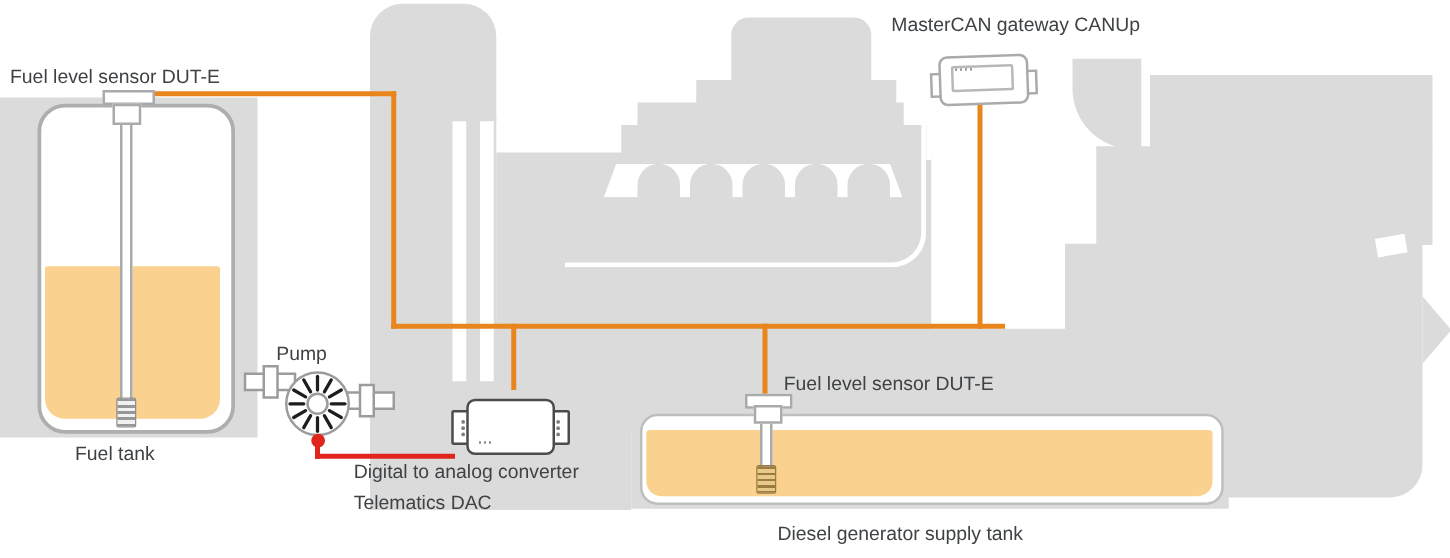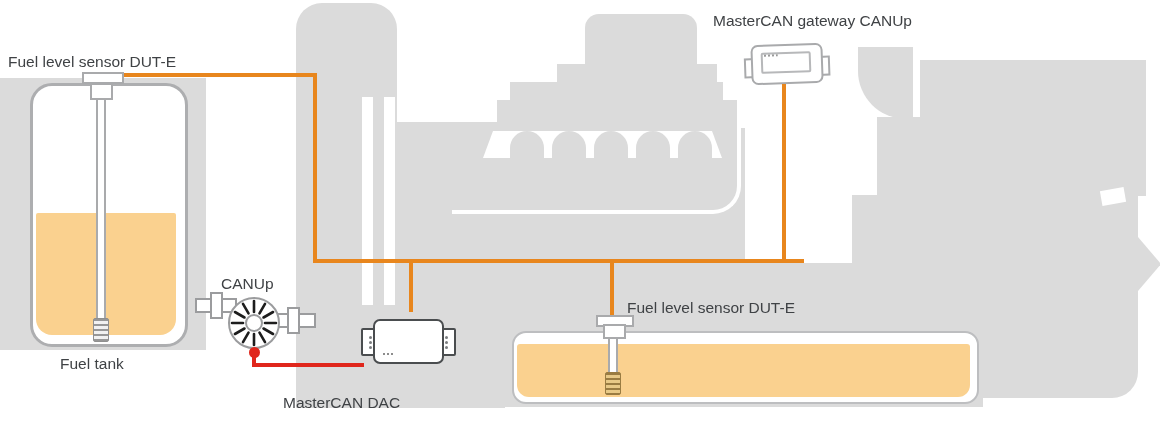--- a/index.html
+++ b/index.html
@@ -147,18 +147,20 @@
   <div class="canup">
     <div class="clip" style="left:0"></div>
     <div class="clip" style="left:73px"></div>
     <div class="body"></div>
     <div class="face"></div>
     <div class="marks"></div>
   </div>
 
   <div class="lbl" style="left:8px;top:52px">Fuel level sensor DUT-E</div>
   <div class="lbl" style="left:60px;top:354px">Fuel tank</div>
-  <div class="lbl" style="left:221px;top:274px">CANUp</div>
-  <div class="lbl" style="left:283px;top:393px">MasterCAN DAC</div>
+  <div class="lbl" style="left:221px;top:274px">Pump</div>
+  <div class="lbl" style="left:283px;top:368px">Digital to analog converter</div>
+  <div class="lbl" style="left:283px;top:393px">Telematics DAC</div>
   <div class="lbl" style="left:713px;top:11px">MasterCAN gateway CANUp</div>
   <div class="lbl" style="left:627px;top:298px">Fuel level sensor DUT-E</div>
+  <div class="lbl" style="left:622px;top:418px">Diesel generator supply tank</div>
 
 </div>
 
 </body></html>

